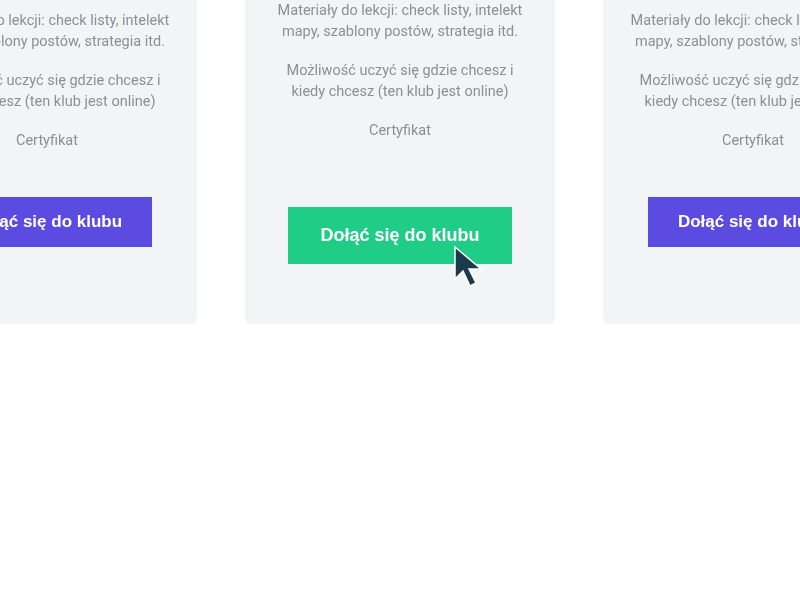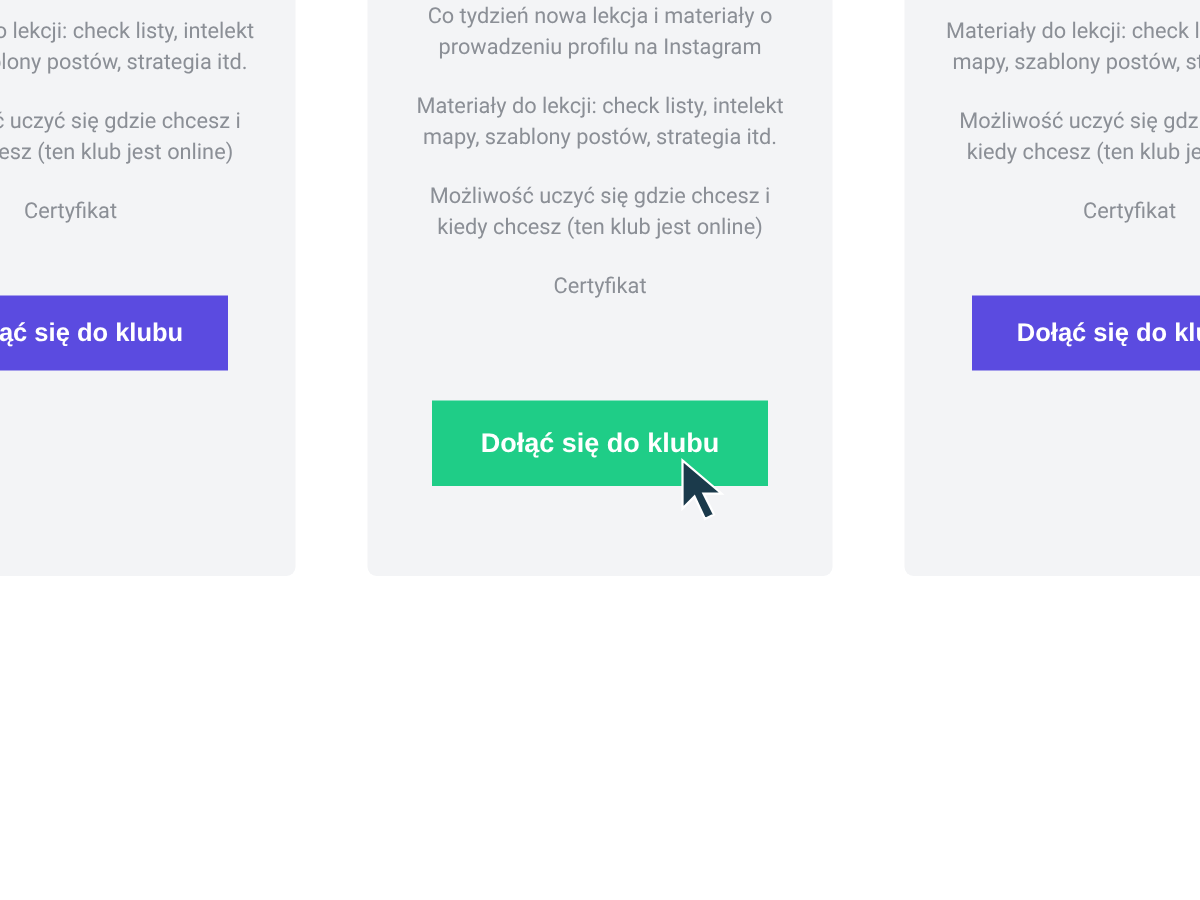--- a/index.html
+++ b/index.html
@@ -88,21 +88,20 @@
       <p class="feature">Możliwość uczyć się gdzie chcesz i kiedy chcesz (ten klub jest online)</p>
       <p class="feature">Certyfikat</p>
     </div>
     <div class="btn-wrap">
       <button class="btn btn-purple">Dołąć się do klubu</button>
     </div>
   </div>
 
   <div class="card center">
     <div class="card-body">
-      <p class="feature">Co tydzień nowa lekcja i materiały o prowadzeniu profilu na Instagram</p>
       <p class="feature">Materiały do lekcji: check listy, intelekt mapy, szablony postów, strategia itd.</p>
       <p class="feature">Możliwość uczyć się gdzie chcesz i kiedy chcesz (ten klub jest online)</p>
       <p class="feature">Certyfikat</p>
     </div>
     <div class="btn-wrap" style="margin-top:48px;">
       <button class="btn btn-green">Dołąć się do klubu</button>
       <svg class="cursor" viewBox="0 0 36 44">
         <polygon points="2,2 2,34 10,26 17,41 23,38 16,24 28,24" fill="#1b3a4b" stroke="#ffffff" stroke-width="1.5"></polygon>
       </svg>
     </div>

